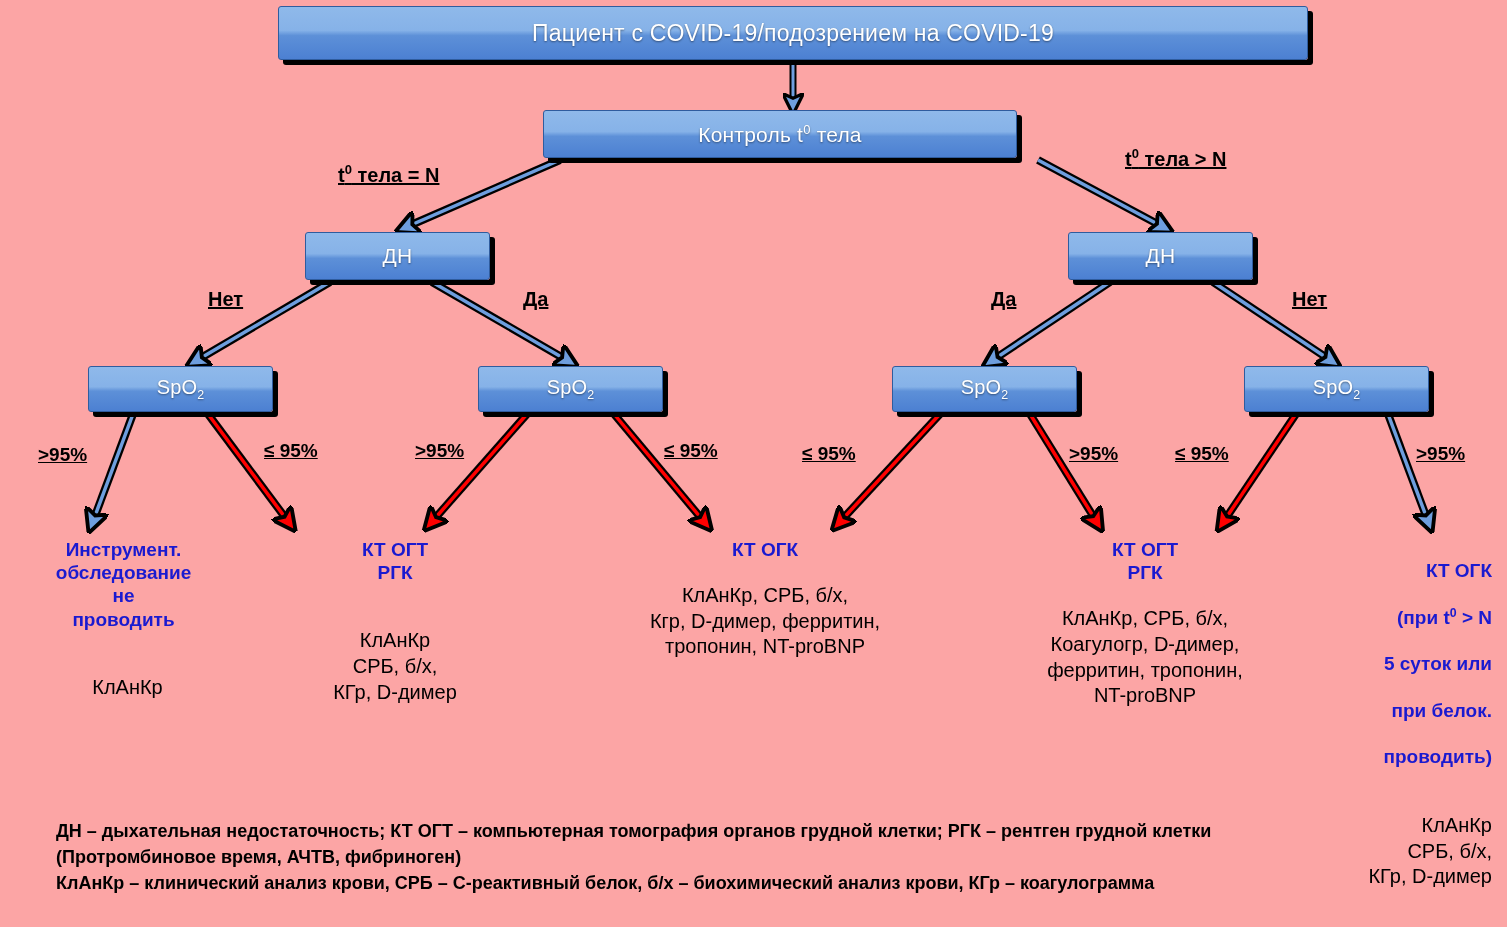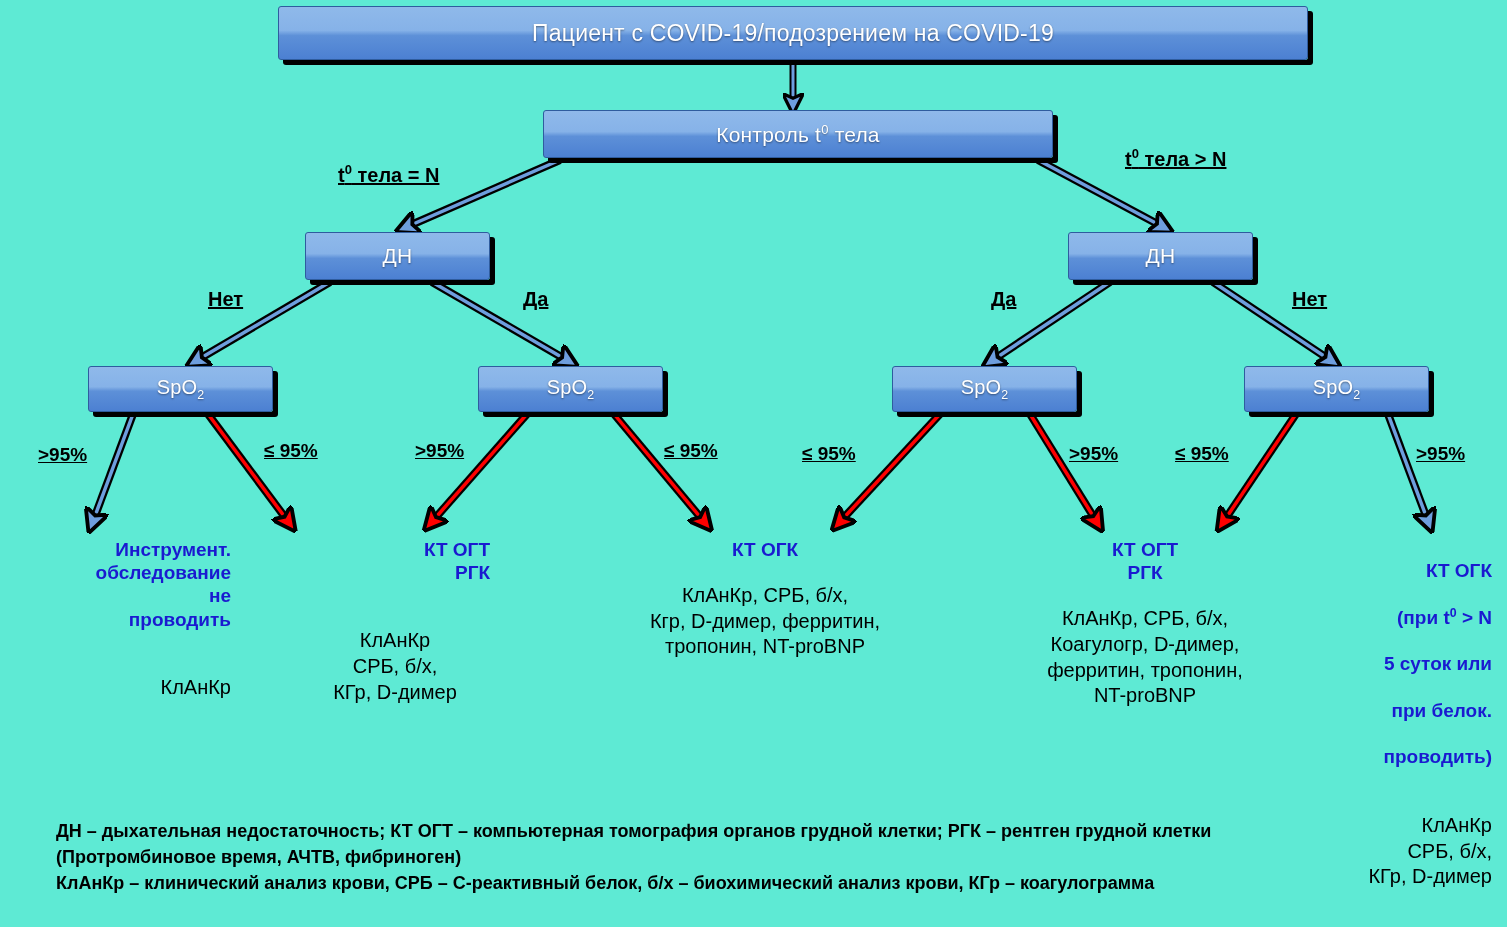--- a/index.html
+++ b/index.html
@@ -4,21 +4,21 @@
 <style>
   html, body {
     margin: 0;
     padding: 0;
     background: #ffffff;
   }
   #canvas {
     position: relative;
     width: 1507px;
     height: 927px;
-    background: #5eead4;
+    background: #fca5a5;
     font-family: "Liberation Sans", sans-serif;
     overflow: hidden;
   }
 
   
   .box {
     position: absolute;
     box-sizing: border-box;
     border: 1px solid #2f5c9e;
     border-radius: 3px;
@@ -31,21 +31,21 @@
     font-weight: 400;
     text-shadow: 0 1px 2px rgba(0,0,0,0.45);
     letter-spacing: .2px;
   }
   .box .lbl { display: inline-block; }
   .box sup, .box sub { font-size: .62em; }
   .box sup { vertical-align: super; }
   .box sub { vertical-align: sub; }
 
   #box-root   { left:278px;  top:6px;   width:1030px; height:54px;  font-size:23px; }
-  #box-temp   { left:543px;  top:110px; width:510px;  height:48px;  font-size:21px; }
+  #box-temp   { left:543px;  top:110px; width:474px;  height:48px;  font-size:21px; }
   #box-dn-l   { left:305px;  top:232px; width:185px;  height:48px;  font-size:21px; }
   #box-dn-r   { left:1068px; top:232px; width:185px;  height:48px;  font-size:21px; }
   #box-spo-1  { left:88px;   top:366px; width:185px;  height:46px;  font-size:20px; }
   #box-spo-2  { left:478px;  top:366px; width:185px;  height:46px;  font-size:20px; }
   #box-spo-3  { left:892px;  top:366px; width:185px;  height:46px;  font-size:20px; }
   #box-spo-4  { left:1244px; top:366px; width:185px;  height:46px;  font-size:20px; }
 
   
   #arrows {
     position: absolute;
@@ -77,21 +77,21 @@
     white-space: pre-line;
   }
   .leaf .title sup { font-size: .65em; vertical-align: super; }
   .leaf .tests {
     color: #000000;
     font-weight: normal;
     font-size: 20px;
     line-height: 1.28;
     white-space: pre-line;
   }
-  .ta-left   { text-align: right; }
+  .ta-left   { text-align: center; }
   .ta-center { text-align: center; }
   .ta-right  { text-align: right; }
 
   
   #legend {
     position: absolute;
     left: 38px;
     top: 818px;
     width: 1430px;
     color: #000000;

